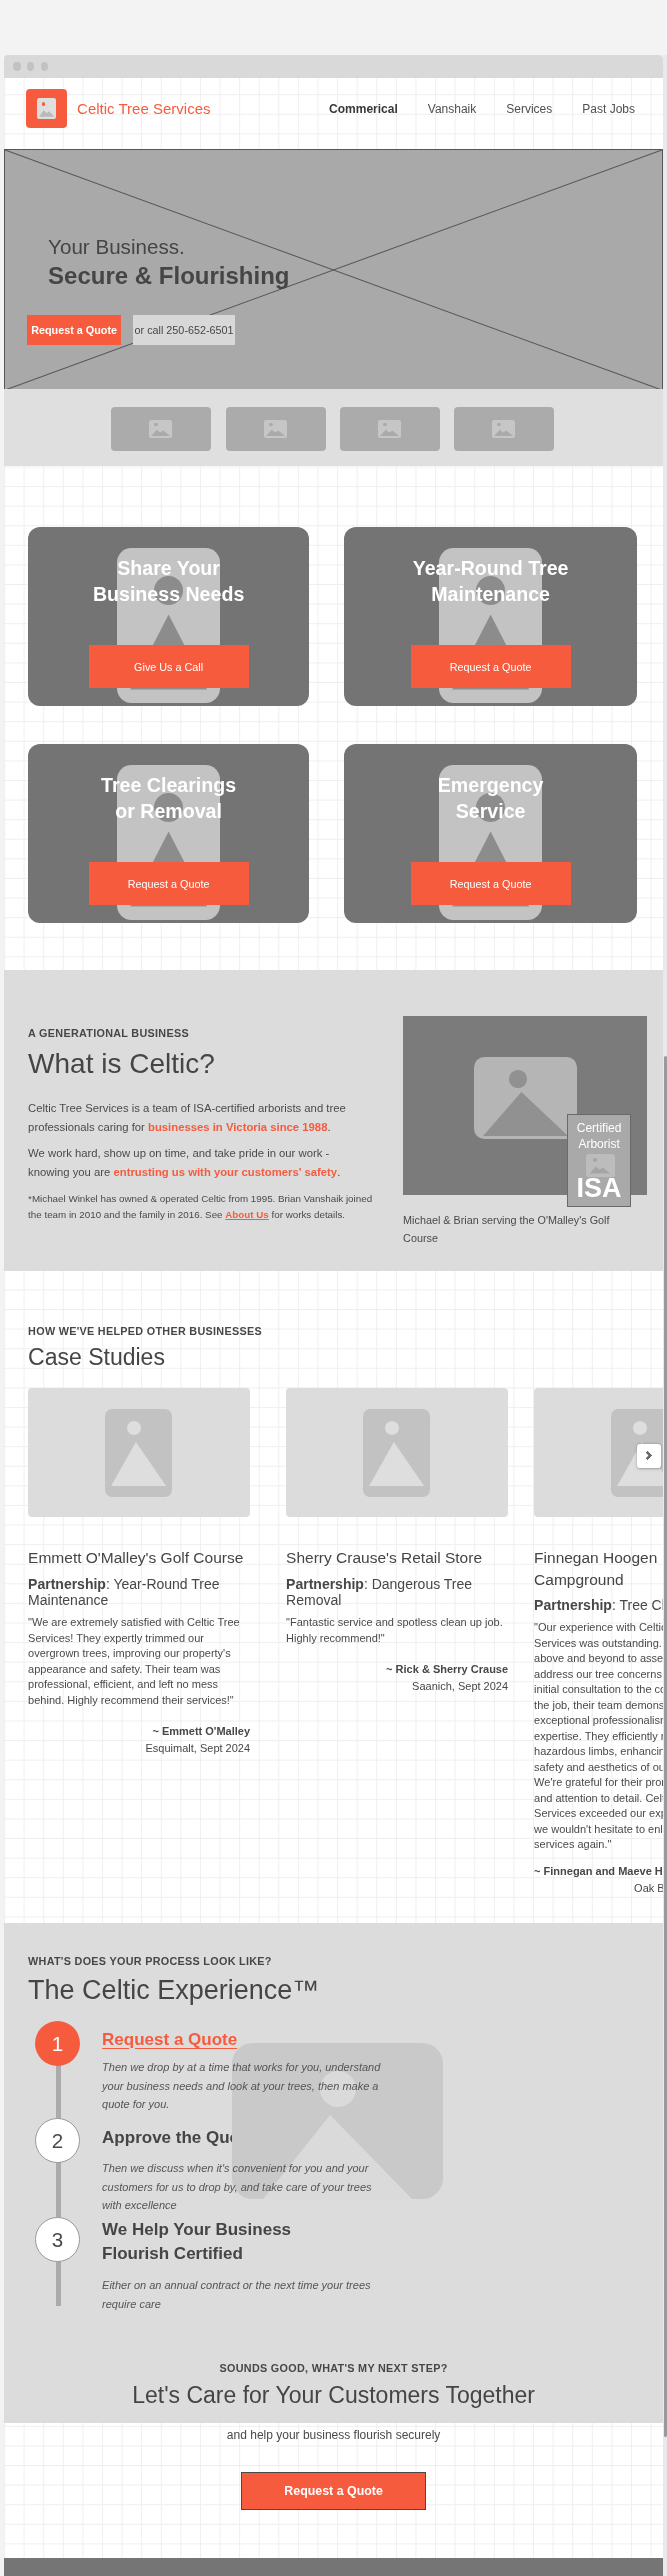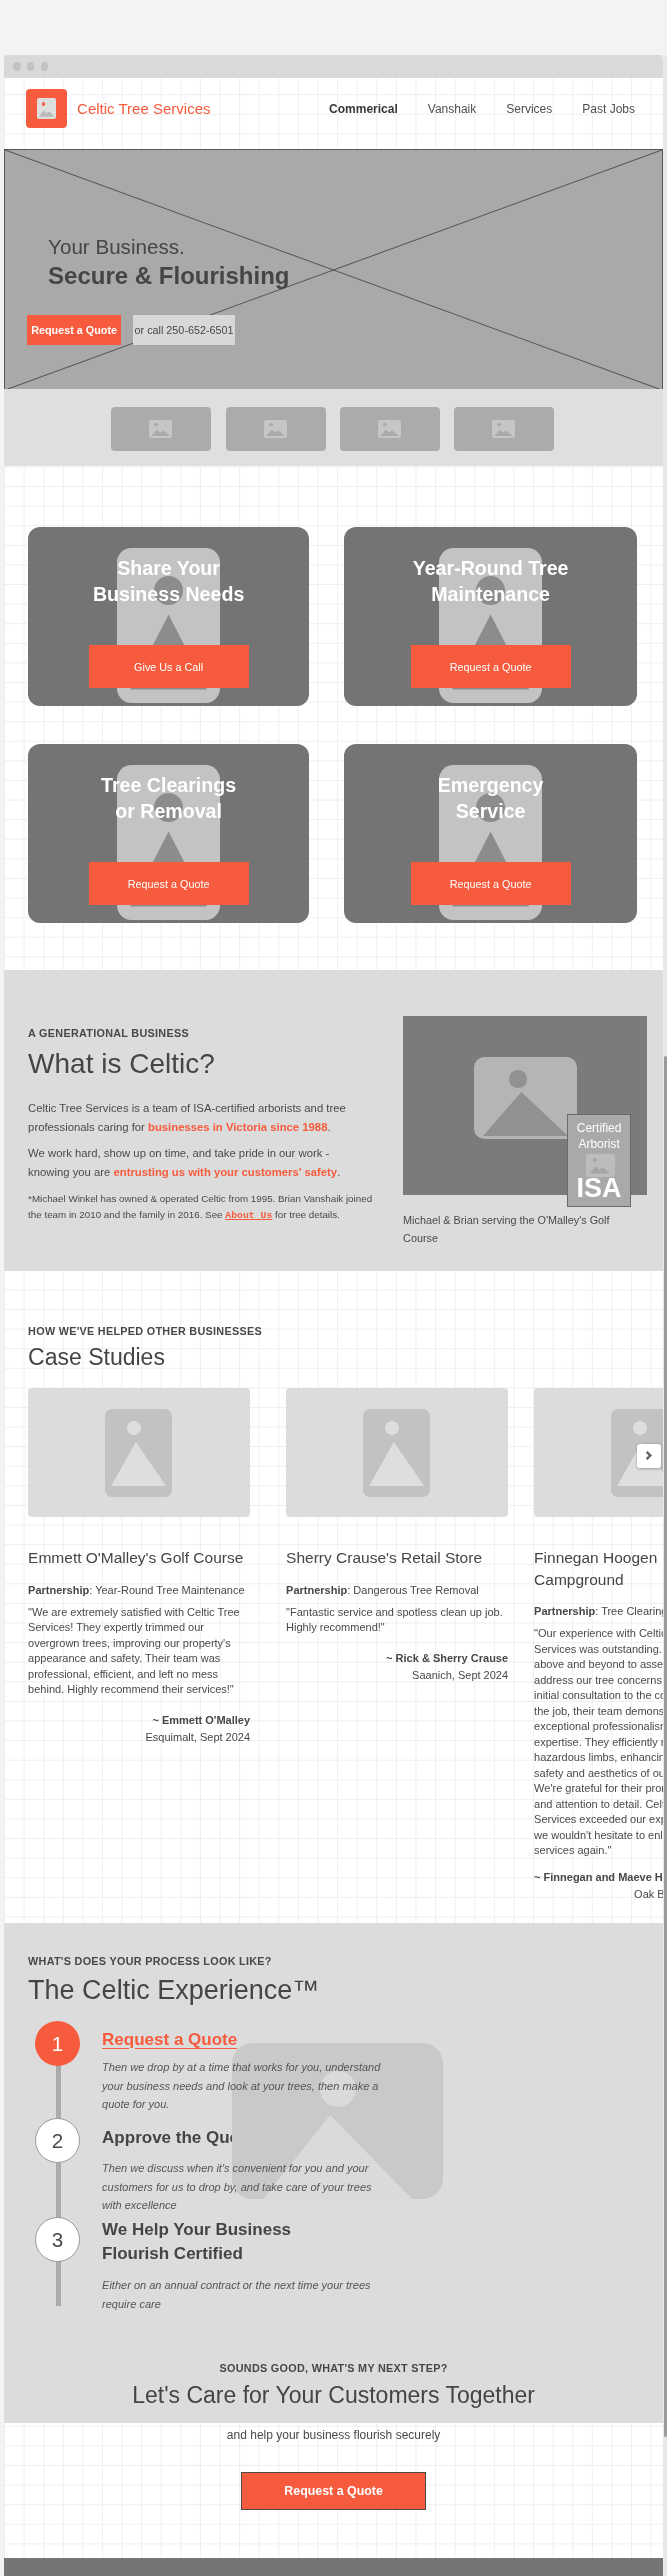--- a/index.html
+++ b/index.html
@@ -57,32 +57,32 @@
   .svc .btn { position:absolute; top:118px; width:160px; height:43px; background:#f75b3d;
               color:#fff; font-weight:normal; font-size:10.8px; z-index:2; left:50%; transform:translateX(-50%); }
 
   
   .about { left:0; top:915px; width:659px; height:301px; background:#dcdcdc; }
   .eyebrow { font-size:10.8px; font-weight:bold; letter-spacing:0.3px; color:#474747; }
   .bigh { font-weight:normal; color:#454545; }
   .about p { position:absolute; left:24px; width:345px; font-size:11.3px; line-height:19px; color:#4a4a4a; }
   .hl { color:#f75b3d; font-weight:bold; }
   .fine { font-size:9.8px !important; line-height:15.5px !important; }
-  .link { color:#f75b3d; font-weight:bold; text-decoration:underline;font-family:Liberation Mono, monospace; }
+  .link { color:#f75b3d; font-weight:bold; text-decoration:underline; }
   .badge { left:563px; top:144px; width:64px; height:93px; background:#a9a9a9;
            border:1px solid #6a6a6a; z-index:3; text-align:center; color:#fff; }
   .badge .cert { margin-top:6.2px; font-size:12px; line-height:15.5px; }
   .badge .isa { position:absolute; bottom:2.1px; width:100%; font-size:27px; font-weight:bold; }
   .about-cap { left:399px; top:242px; width:242px; font-size:10.8px; line-height:17.5px; color:#4a4a4a; }
 
   
   .case-col { position:absolute; top:1333px; width:222px; }
   .case-img { position:relative; width:222px; height:129px; background:#dcdcdc; }
   .case-col h3 { margin-top:30px; font-size:15.5px; line-height:21.6px; font-weight:normal; color:#454545; white-space:pre-line; }
-  .case-col .part { margin-top:13px; font-size:11px; line-height:16.5px; }
+  .case-col .part { margin-top:7px; font-size:14px; line-height:16.5px; }
   .case-col .quote { margin-top:6.7px; font-size:11px; line-height:15.5px; color:#4a4a4a; }
   .sig { margin-top:14.4px; text-align:right; font-size:11px; line-height:17px; }
   .sig b { display:block; }
   .next-btn { left:633px; top:1389px; width:24px; height:24px; background:#fff; border-radius:3.1px;
               box-shadow:0 0.5px 2.6px rgba(0,0,0,.3); z-index:4; display:flex; align-items:center; justify-content:center; }
   .chev { width:7.2px; height:7.2px; border-right:3.1px solid #6b6b6b; border-top:3.1px solid #6b6b6b;
           transform:rotate(45deg); margin-right:2.6px; border-radius:1px; }
 
   
   .process { left:0; top:1868px; width:659px; height:500px; background:#dcdcdc; }
@@ -200,21 +200,21 @@
     <h3 class="preline">Emergency
 Service</h3>
     <div class="btn">Request a Quote</div>
   </div>
 
   <div class="abs about">
     <div class="abs eyebrow" style="left:24px;top:57px">A GENERATIONAL BUSINESS</div>
     <h2 class="abs bigh" style="left:24px;top:78px;font-size:28px">What is Celtic?</h2>
     <p style="top:129px"><span>Celtic Tree Services is a team of ISA-certified arborists and tree professionals caring for </span><span class="hl">businesses in Victoria since 1988</span><span>.</span></p>
     <p style="top:174px"><span>We work hard, show up on time, and take pride in our work - knowing you are </span><span class="hl">entrusting us with your customers' safety</span><span>.</span></p>
-    <p class="fine" style="top:221px"><span>*Michael Winkel has owned &amp; operated Celtic from 1995. Brian Vanshaik joined the team in 2010 and the family in 2016. See </span><a class="link">About Us</a><span> for tree details.</span></p>
+    <p class="fine" style="top:221px"><span>*Michael Winkel has owned &amp; operated Celtic from 1995. Brian Vanshaik joined the team in 2010 and the family in 2016. See </span><a class="link">About Us</a><span> for works details.</span></p>
     <div class="abs ph" style="left:399px;top:46px;width:244px;height:179px;background:#7b7b7b;border-radius:0">
       <i style="left:71px;top:41px;width:103px;height:82px;background:#b5b5b5;border-radius:10.3px"></i>
       <i class="dot2" style="left:106px;top:54px;width:17.5px;height:17.5px;background:#919191"></i>
       <i class="mtn" style="left:80px;top:76px;width:85px;height:44px;background:#919191;clip-path:polygon(0 100%,45% 0,100% 100%)"></i>
     </div>
     <div class="abs badge">
       <div class="cert"><span>Certified</span><br><span>Arborist</span></div>
       <div class="ph" style="left:17.5px;top:39px;width:29px;height:23px;background:#bcbcbc;border-radius:2.6px">
         <i class="dot2" style="left:7.2px;top:4.1px;width:4.1px;height:4.1px;background:#a5a5a5"></i>
         <i class="mtn" style="left:4.1px;top:9.3px;width:20.6px;height:10.3px;background:#a5a5a5"></i>

